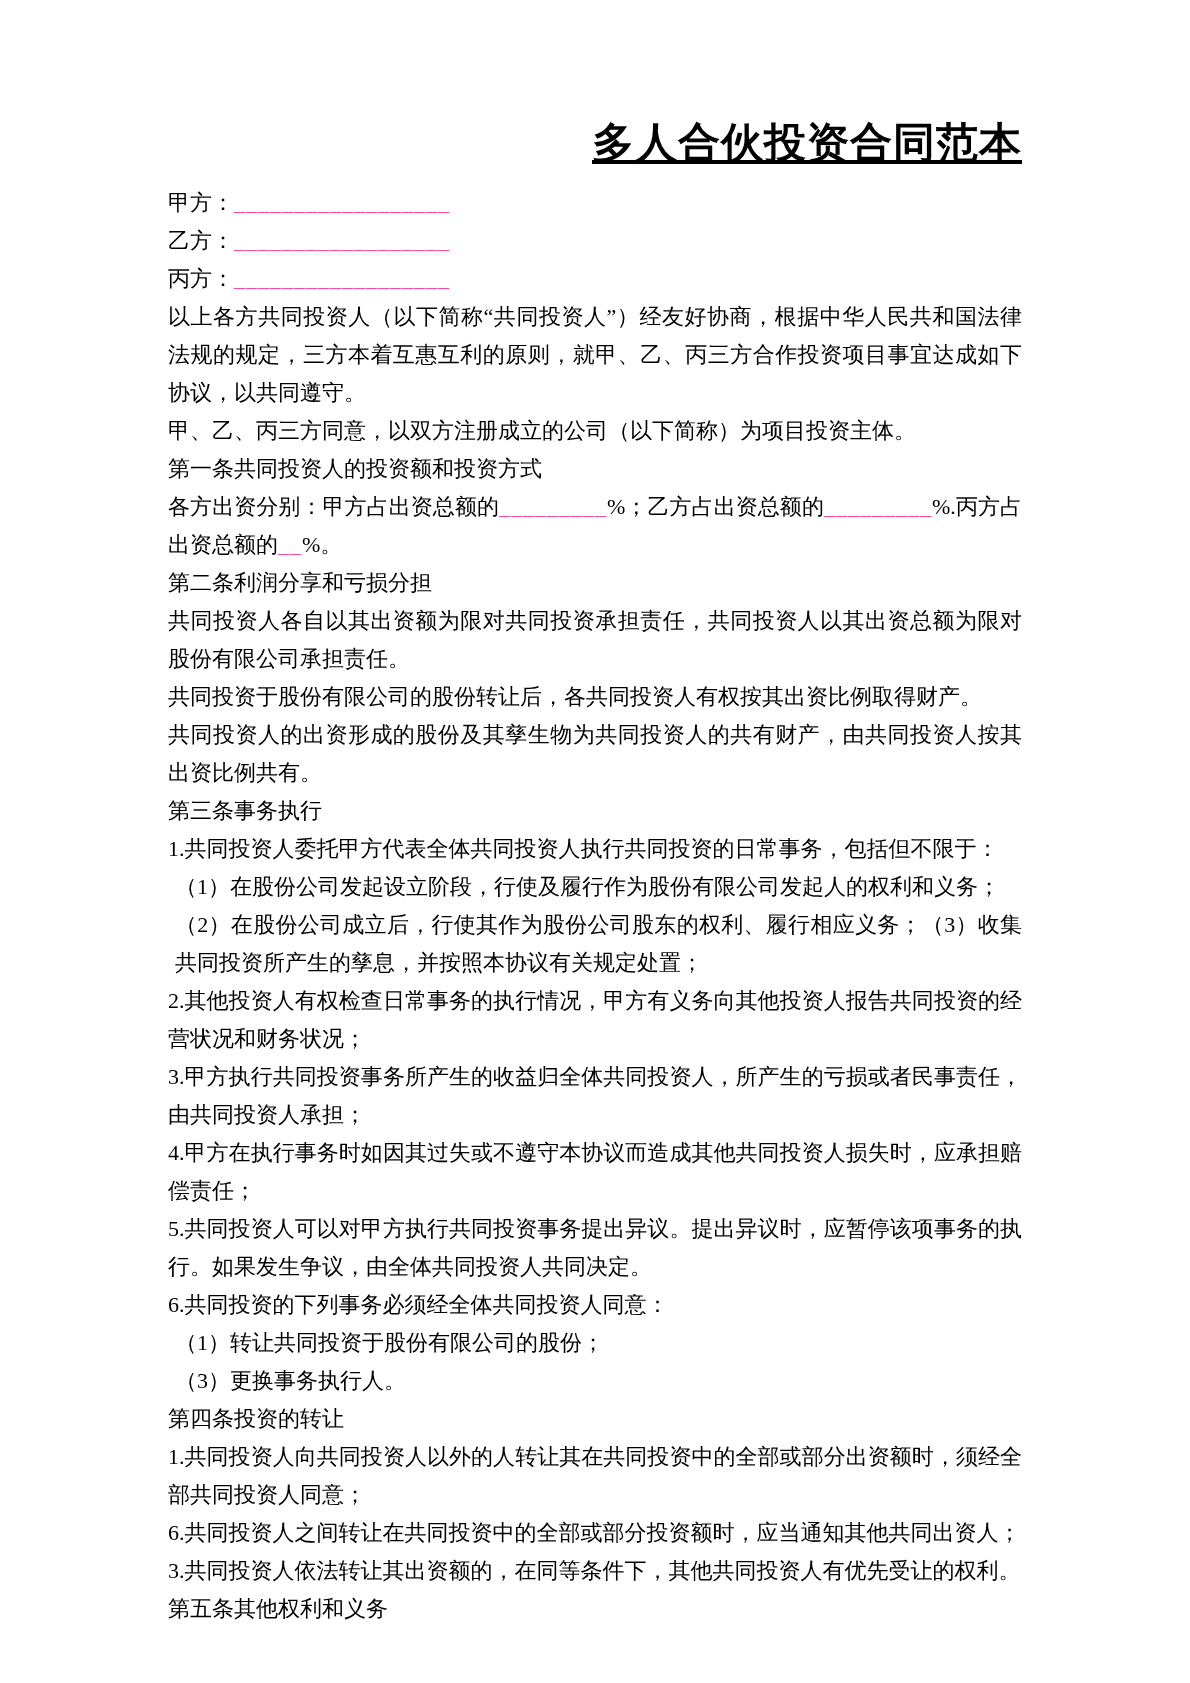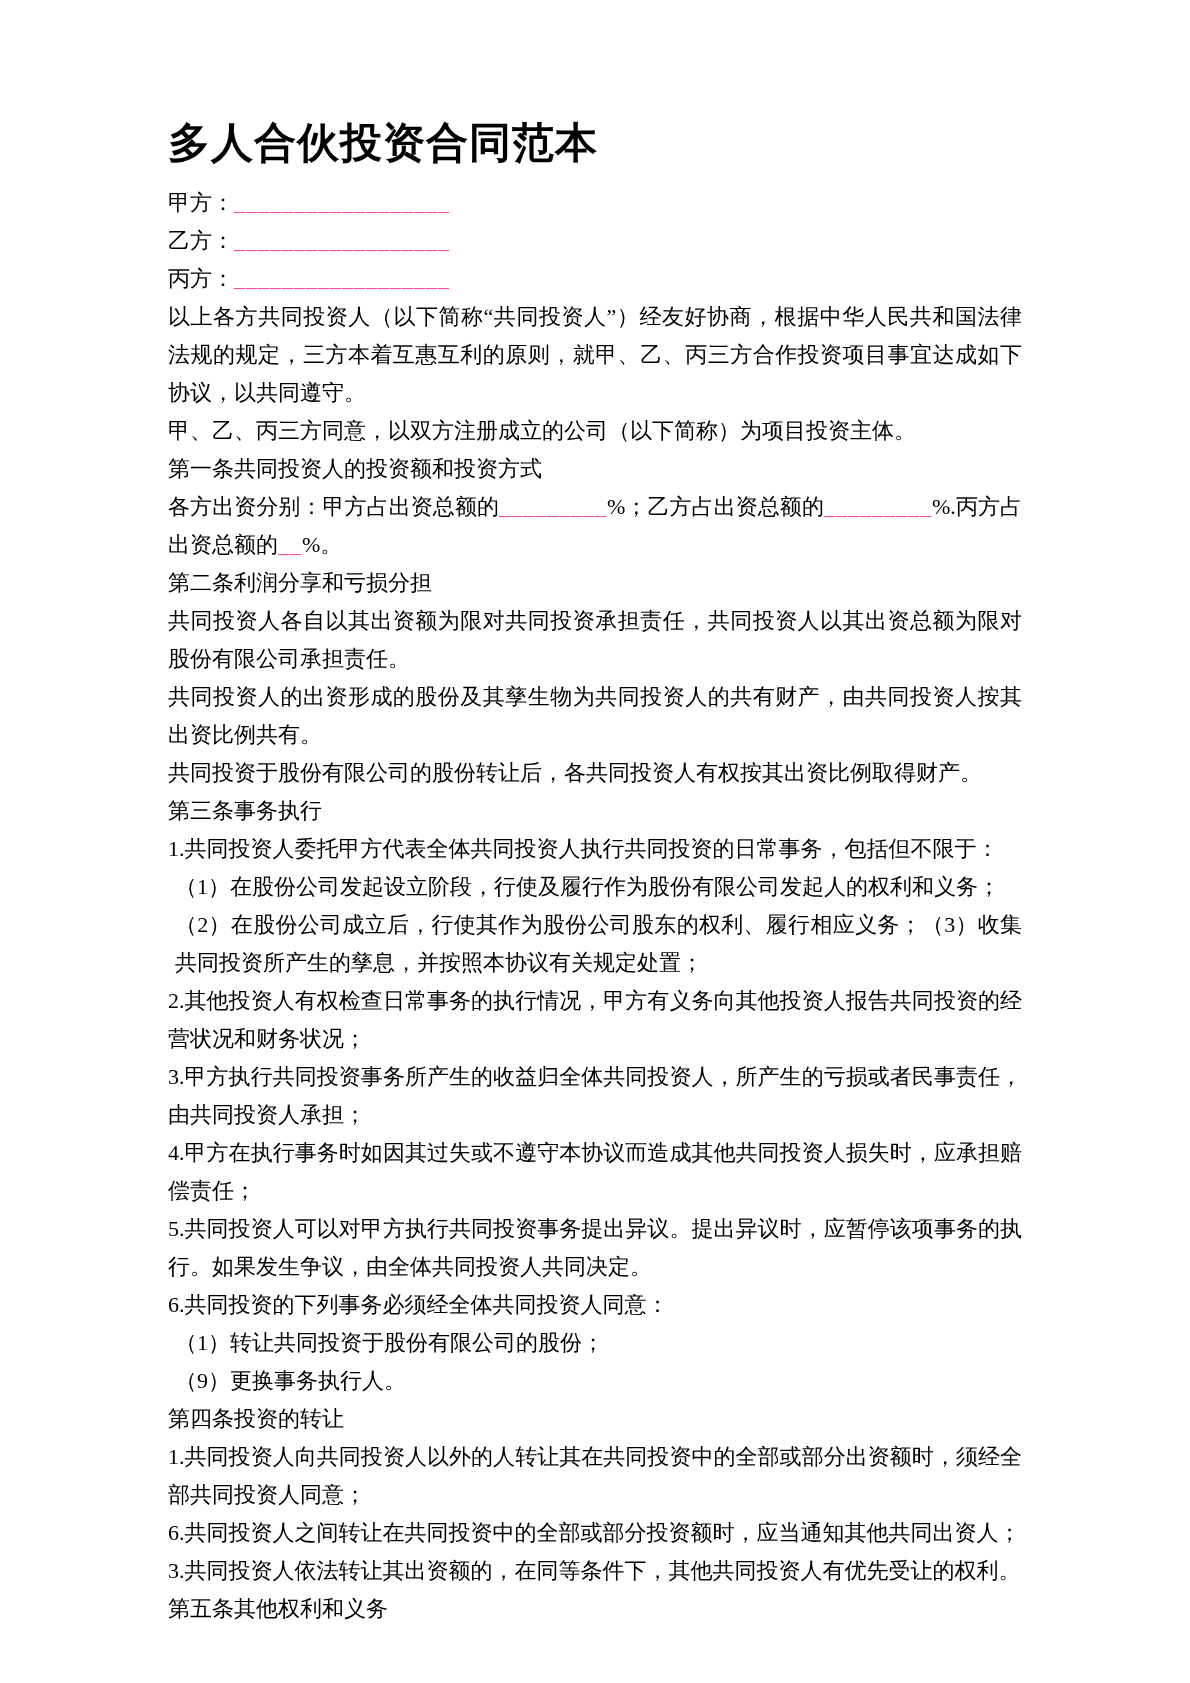--- a/index.html
+++ b/index.html
@@ -14,26 +14,27 @@
     height: 1683px;
     margin: 0 auto;
     background: #ffffff;
     padding: 118px 168px 0 168px;
     font-family: "Liberation Serif", "DejaVu Serif", serif;
     color: #000000;
     overflow: hidden;
   }
   .doc-title {
     margin: 0 0 16px 0;
-    text-align: left;
+    text-align: right;
     font-size: 42px;
     line-height: 50px;
     font-weight: 700;
     letter-spacing: 1px;
     white-space: nowrap;
+    text-decoration: underline;
   }
   .party-line {
     font-size: 22px;
     line-height: 38px;
     white-space: nowrap;
   }
   .party-label { }
   .blank {
     color: #ec4899;
     letter-spacing: 1px;
@@ -62,32 +63,32 @@
       <div class="party-line"><span class="party-label">丙方：</span><span class="blank">__________________</span></div>
     </div>
 
   <div class="doc-body">
       <p>以上各方共同投资人（以下简称“共同投资人”）经友好协商，根据中华人民共和国法律法规的规定，三方本着互惠互利的原则，就甲、乙、丙三方合作投资项目事宜达成如下协议，以共同遵守。</p>
       <p>甲、乙、丙三方同意，以双方注册成立的公司（以下简称）为项目投资主体。</p>
       <p>第一条共同投资人的投资额和投资方式</p>
       <p>各方出资分别：甲方占出资总额的<span class="blank">_________</span>%；乙方占出资总额的<span class="blank">_________</span>%.丙方占出资总额的<span class="blank">__</span>%。</p>
       <p>第二条利润分享和亏损分担</p>
       <p>共同投资人各自以其出资额为限对共同投资承担责任，共同投资人以其出资总额为限对股份有限公司承担责任。</p>
+      <p>共同投资于股份有限公司的股份转让后，各共同投资人有权按其出资比例取得财产。</p>
       <p>共同投资人的出资形成的股份及其孳生物为共同投资人的共有财产，由共同投资人按其出资比例共有。</p>
-      <p>共同投资于股份有限公司的股份转让后，各共同投资人有权按其出资比例取得财产。</p>
       <p>第三条事务执行</p>
       <p>1.共同投资人委托甲方代表全体共同投资人执行共同投资的日常事务，包括但不限于：</p>
       <p class="indent-paren">（1）在股份公司发起设立阶段，行使及履行作为股份有限公司发起人的权利和义务；</p>
       <p class="indent-paren">（2）在股份公司成立后，行使其作为股份公司股东的权利、履行相应义务；（3）收集共同投资所产生的孳息，并按照本协议有关规定处置；</p>
       <p>2.其他投资人有权检查日常事务的执行情况，甲方有义务向其他投资人报告共同投资的经营状况和财务状况；</p>
       <p>3.甲方执行共同投资事务所产生的收益归全体共同投资人，所产生的亏损或者民事责任，由共同投资人承担；</p>
       <p>4.甲方在执行事务时如因其过失或不遵守本协议而造成其他共同投资人损失时，应承担赔偿责任；</p>
       <p>5.共同投资人可以对甲方执行共同投资事务提出异议。提出异议时，应暂停该项事务的执行。如果发生争议，由全体共同投资人共同决定。</p>
       <p>6.共同投资的下列事务必须经全体共同投资人同意：</p>
       <p class="indent-paren">（1）转让共同投资于股份有限公司的股份；</p>
-      <p class="indent-paren">（9）更换事务执行人。</p>
+      <p class="indent-paren">（3）更换事务执行人。</p>
       <p>第四条投资的转让</p>
       <p>1.共同投资人向共同投资人以外的人转让其在共同投资中的全部或部分出资额时，须经全部共同投资人同意；</p>
       <p>6.共同投资人之间转让在共同投资中的全部或部分投资额时，应当通知其他共同出资人；</p>
       <p>3.共同投资人依法转让其出资额的，在同等条件下，其他共同投资人有优先受让的权利。</p>
       <p>第五条其他权利和义务</p>
     </div>
 </div>
 
 </body></html>

